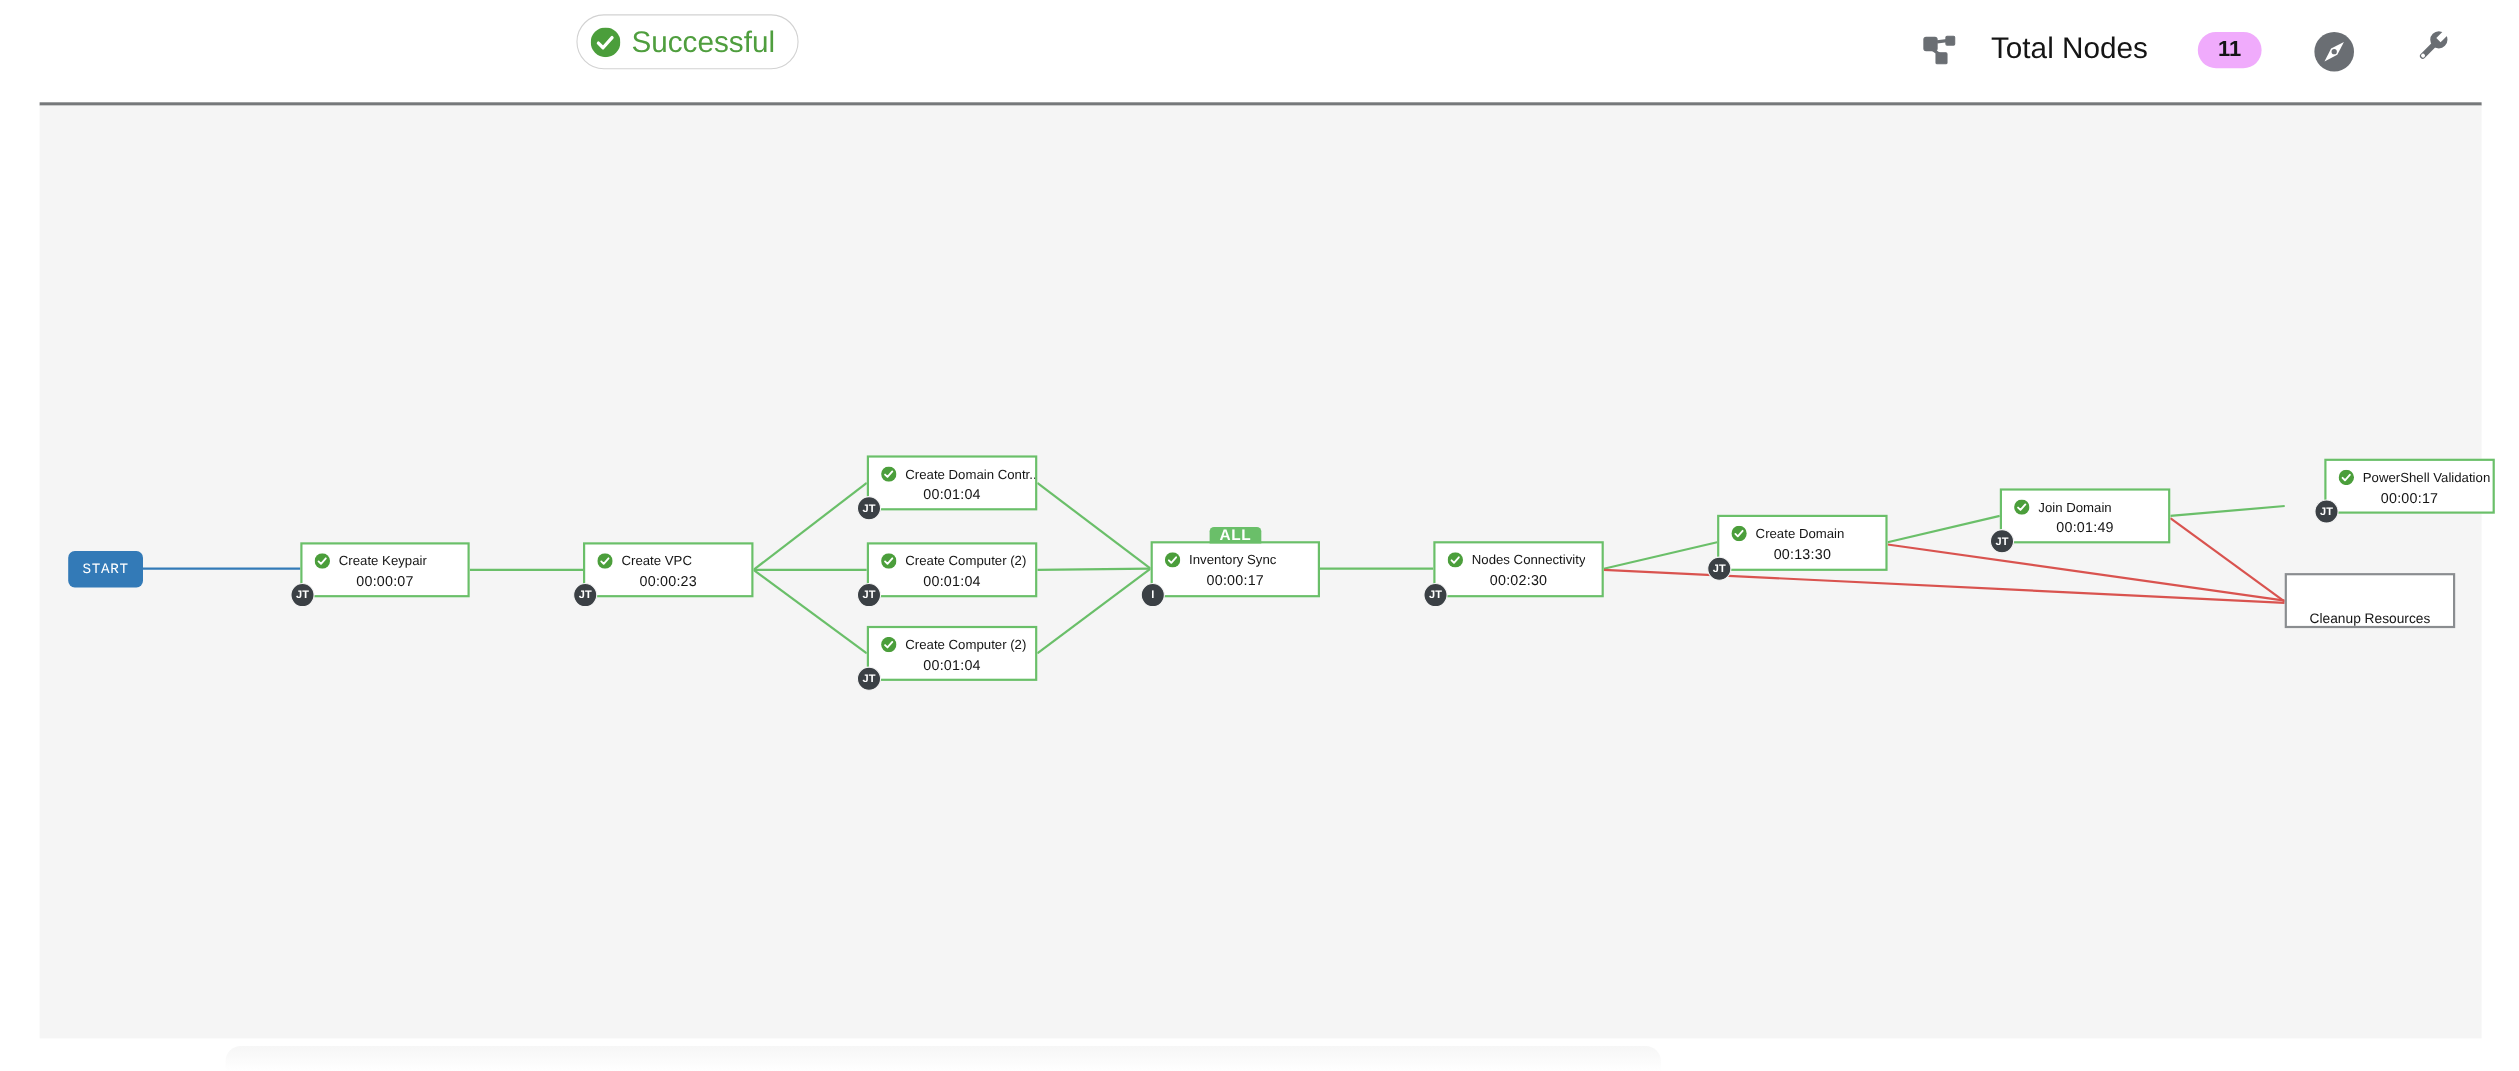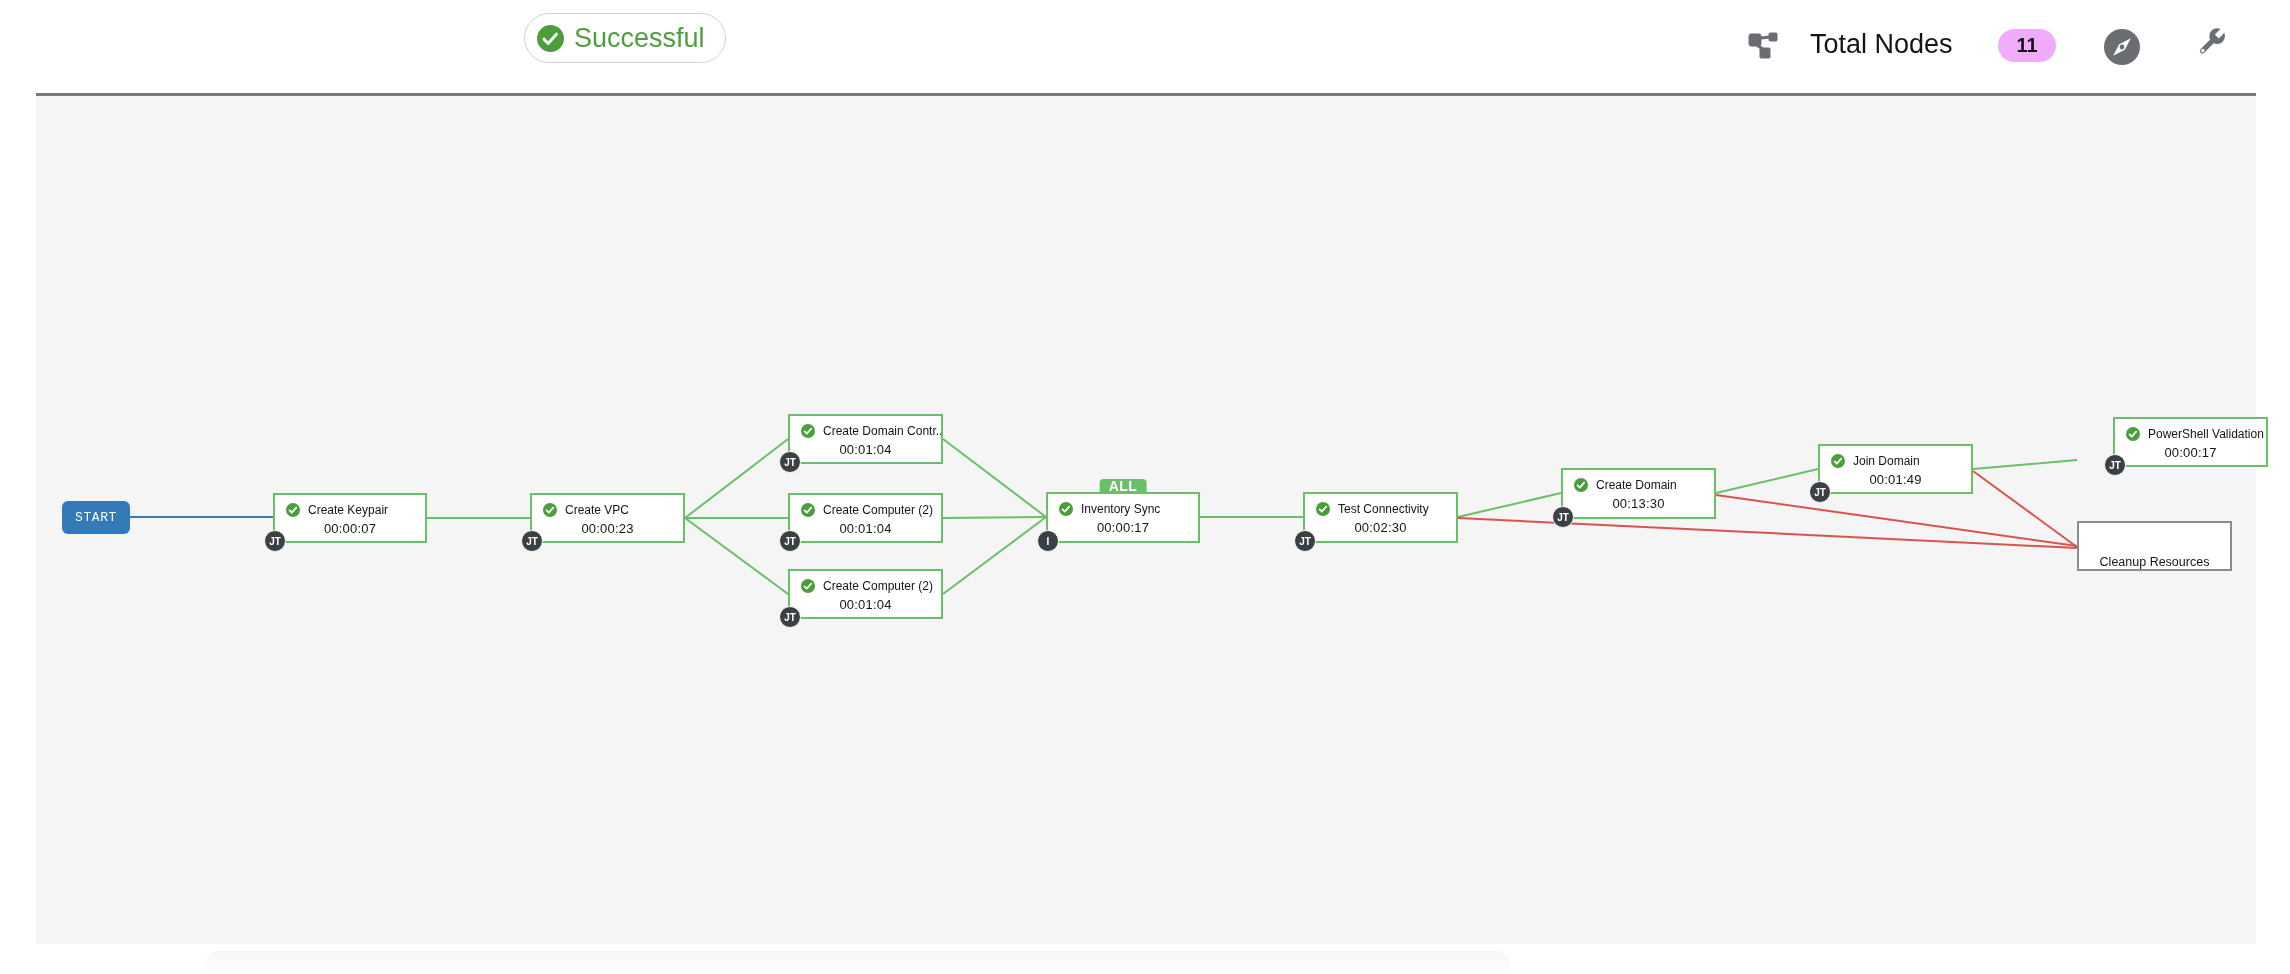--- a/index.html
+++ b/index.html
@@ -220,21 +220,21 @@
     <div class="node-time">00:00:17</div>
     <span class="type-badge">I</span>
   </div>
 
   <div class="wf-node" style="left:1267px;top:396px;height:51px;">
     <div class="node-line1">
       <svg class="check-ico" viewBox="0 0 14 14">
           <circle cx="7" cy="7" r="7" fill="#4b9e3b"></circle>
           <path d="M3.6 7.4l2.2 2.2 4.4-5" stroke="#fff" stroke-width="1.7" fill="none" stroke-linecap="round" stroke-linejoin="round"></path>
         </svg>
-      <span class="node-label">Test Connectivity</span>
+      <span class="node-label">Nodes Connectivity</span>
     </div>
     <div class="node-time">00:02:30</div>
     <span class="type-badge">JT</span>
   </div>
 
   <div class="wf-node" style="left:1525px;top:372px;height:51px;">
     <div class="node-line1">
       <svg class="check-ico" viewBox="0 0 14 14">
           <circle cx="7" cy="7" r="7" fill="#4b9e3b"></circle>
           <path d="M3.6 7.4l2.2 2.2 4.4-5" stroke="#fff" stroke-width="1.7" fill="none" stroke-linecap="round" stroke-linejoin="round"></path>

